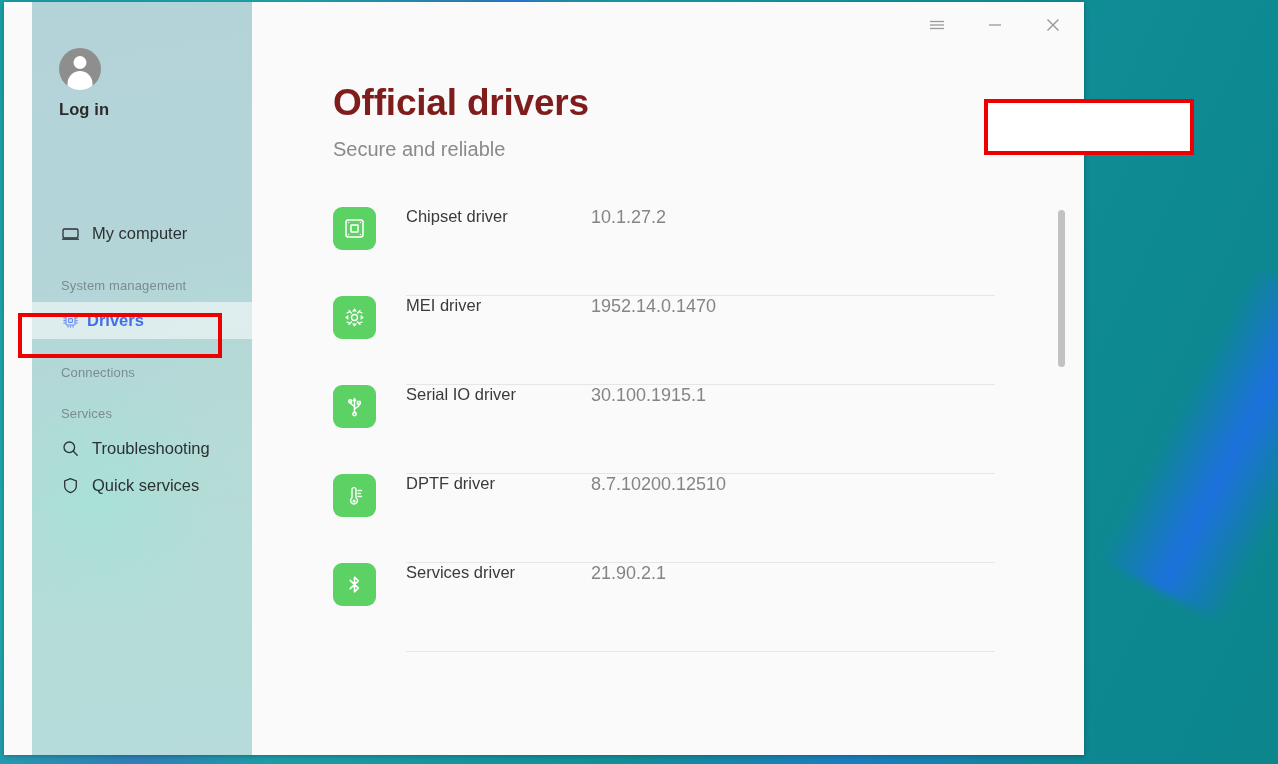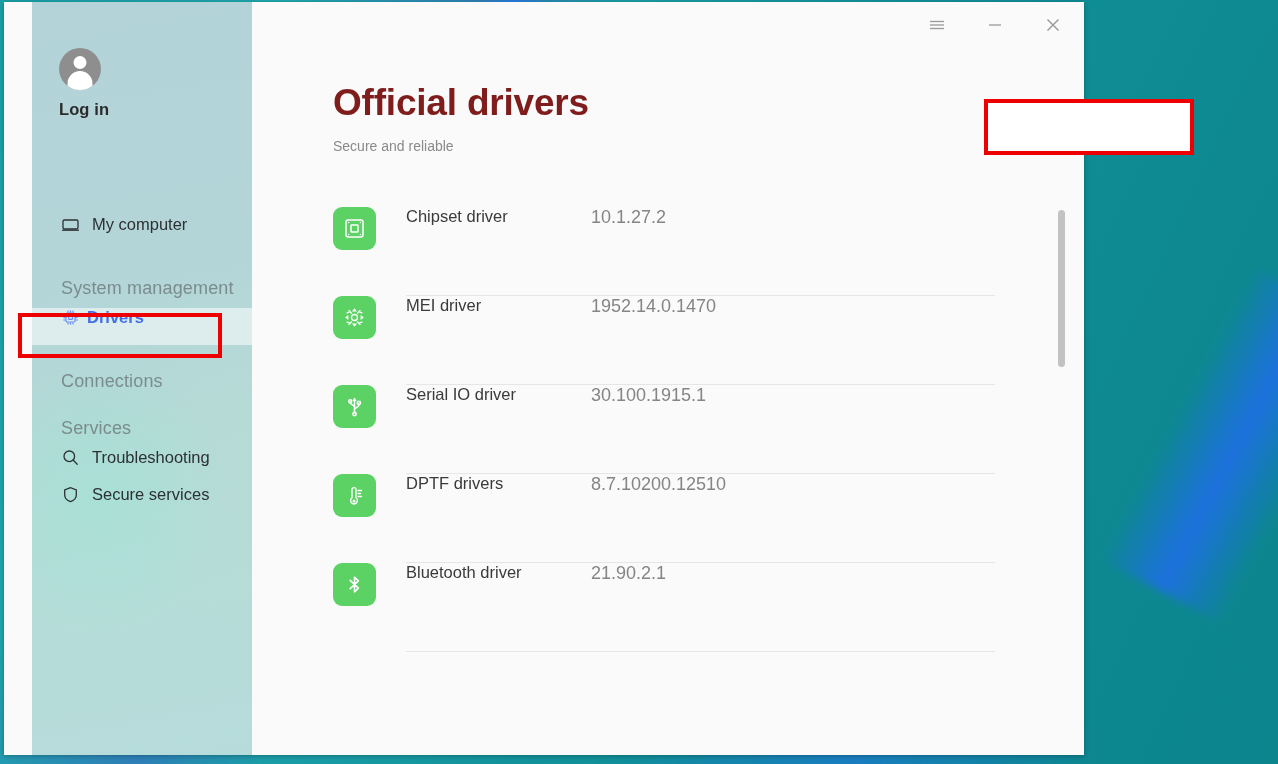--- a/index.html
+++ b/index.html
@@ -112,30 +112,30 @@
   }
   #login-label {
     margin-top: 10px;
     font-size: 16.5px;
     font-weight: bold;
     color: #2b2b2b;
     letter-spacing: .1px;
   }
 
   .nav-section-label {
-    font-size: 18px;
+    font-size: 13px;
     color: #7b8c8e;
     padding-left: 29px;
     margin-top: 26px;
     margin-bottom: 9px;
     letter-spacing: .15px;
   }
   .nav-item {
     display: flex;
-    align-items: flex-start;
+    align-items: center;
     height: 37px;
     padding-left: 29px;
     gap: 12px;
     color: #2c3133;
     font-size: 16.5px;
     cursor: pointer;
     position: relative;
   }
   .nav-item .nav-icon {
     width: 19px;
@@ -214,21 +214,21 @@
   }
   #page-title {
     font-size: 37px;
     font-weight: bold;
     color: #7f1d1d;
     line-height: 1.05;
     letter-spacing: -0.2px;
   }
   #page-subtitle {
     margin-top: 15px;
-    font-size: 14px;
+    font-size: 20px;
     color: #8a8a8a;
   }
 
   #check-button {
     position: absolute;
     left: 995px;
     top: 105px;
     width: 188px;
     height: 44px;
     border-radius: 22px;
@@ -384,21 +384,21 @@
       </span>
       <span>Troubleshooting</span>
     </div>
 
     <div class="nav-item">
       <span class="nav-icon">
         <svg width="19" height="19" viewBox="0 0 19 19" fill="none" stroke="currentColor" stroke-width="1.3">
           <path d="M9.5 2.6 3.7 4.9v5c0 3.4 2.4 5.6 5.8 6.7 3.4-1.1 5.8-3.3 5.8-6.7v-5z"></path>
         </svg>
       </span>
-      <span>Secure services</span>
+      <span>Quick services</span>
     </div>
   </div>
 
   <div id="main">
 
     <div id="titlebar-controls">
       <div class="win-btn">
         <svg width="20" height="20" viewBox="0 0 20 20" fill="none" stroke="currentColor" stroke-width="1.3">
           <line x1="3" y1="6.5" x2="17" y2="6.5"></line>
           <line x1="3" y1="10" x2="17" y2="10"></line>
@@ -486,33 +486,33 @@
       <div class="driver-row">
         <div class="driver-icon">
           <svg width="25" height="25" viewBox="0 0 25 25" fill="none" stroke="currentColor" stroke-width="1.4">
             <path d="M12 4.6a2 2 0 0 1 2 2v8.2a3.4 3.4 0 1 1-4 0V6.6a2 2 0 0 1 2-2z"></path>
             <circle cx="12" cy="18.1" r="1.5" fill="currentColor" stroke="none"></circle>
             <line x1="16" y1="7.5" x2="19.5" y2="7.5" stroke-linecap="round"></line>
             <line x1="16" y1="10.5" x2="18.4" y2="10.5" stroke-linecap="round"></line>
             <line x1="16" y1="13.5" x2="19.5" y2="13.5" stroke-linecap="round"></line>
           </svg>
         </div>
-        <div class="driver-name">DPTF drivers</div>
+        <div class="driver-name">DPTF driver</div>
         <div class="driver-version">8.7.10200.12510</div>
         <div class="row-divider"></div>
       </div>
 
 
       <div class="driver-row">
         <div class="driver-icon">
           <svg width="25" height="25" viewBox="0 0 25 25" fill="none" stroke="currentColor" stroke-width="1.6" stroke-linejoin="round" stroke-linecap="round">
             <path d="M8.2 8.3 16.4 16.2 12.5 19.8V5.2l3.9 3.6L8.2 16.7"></path>
           </svg>
         </div>
-        <div class="driver-name">Bluetooth driver</div>
+        <div class="driver-name">Services driver</div>
         <div class="driver-version">21.90.2.1</div>
         <div class="row-divider"></div>
       </div>
 
     </div>
 
     <div id="scrollbar-track">
       <div id="scrollbar-thumb"></div>
     </div>
   </div>

